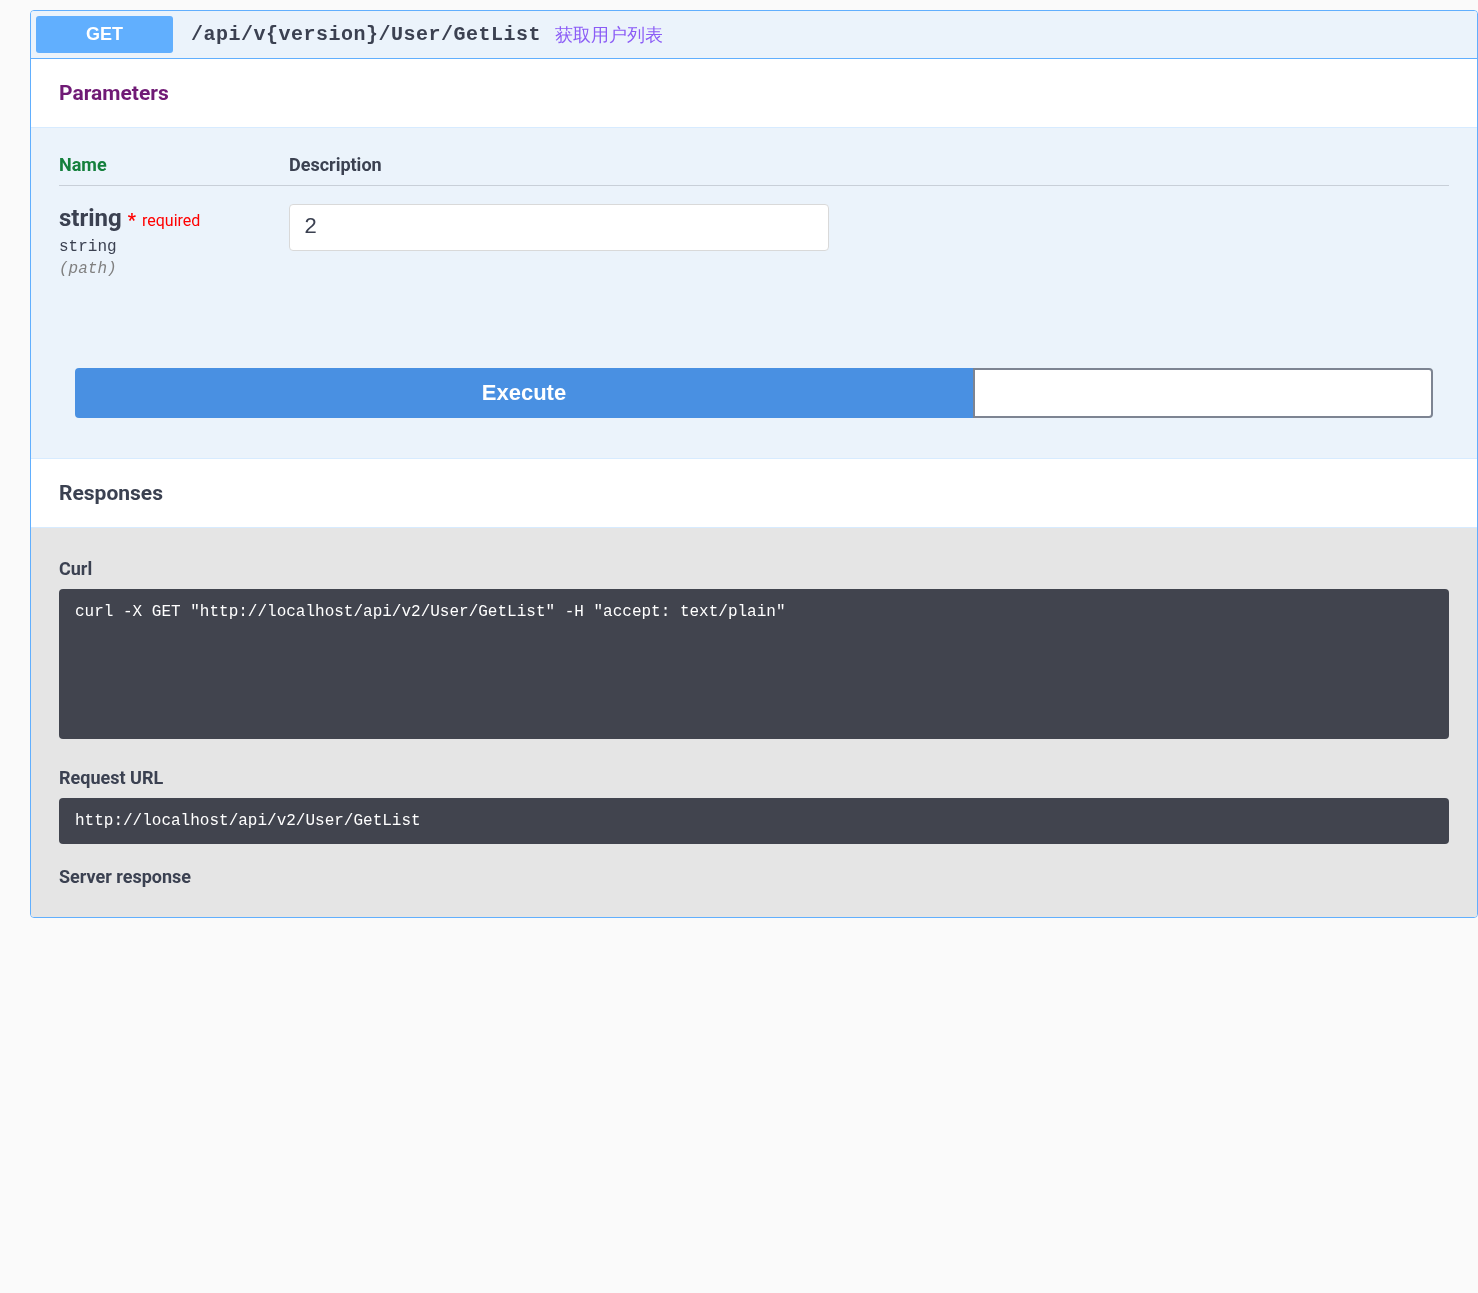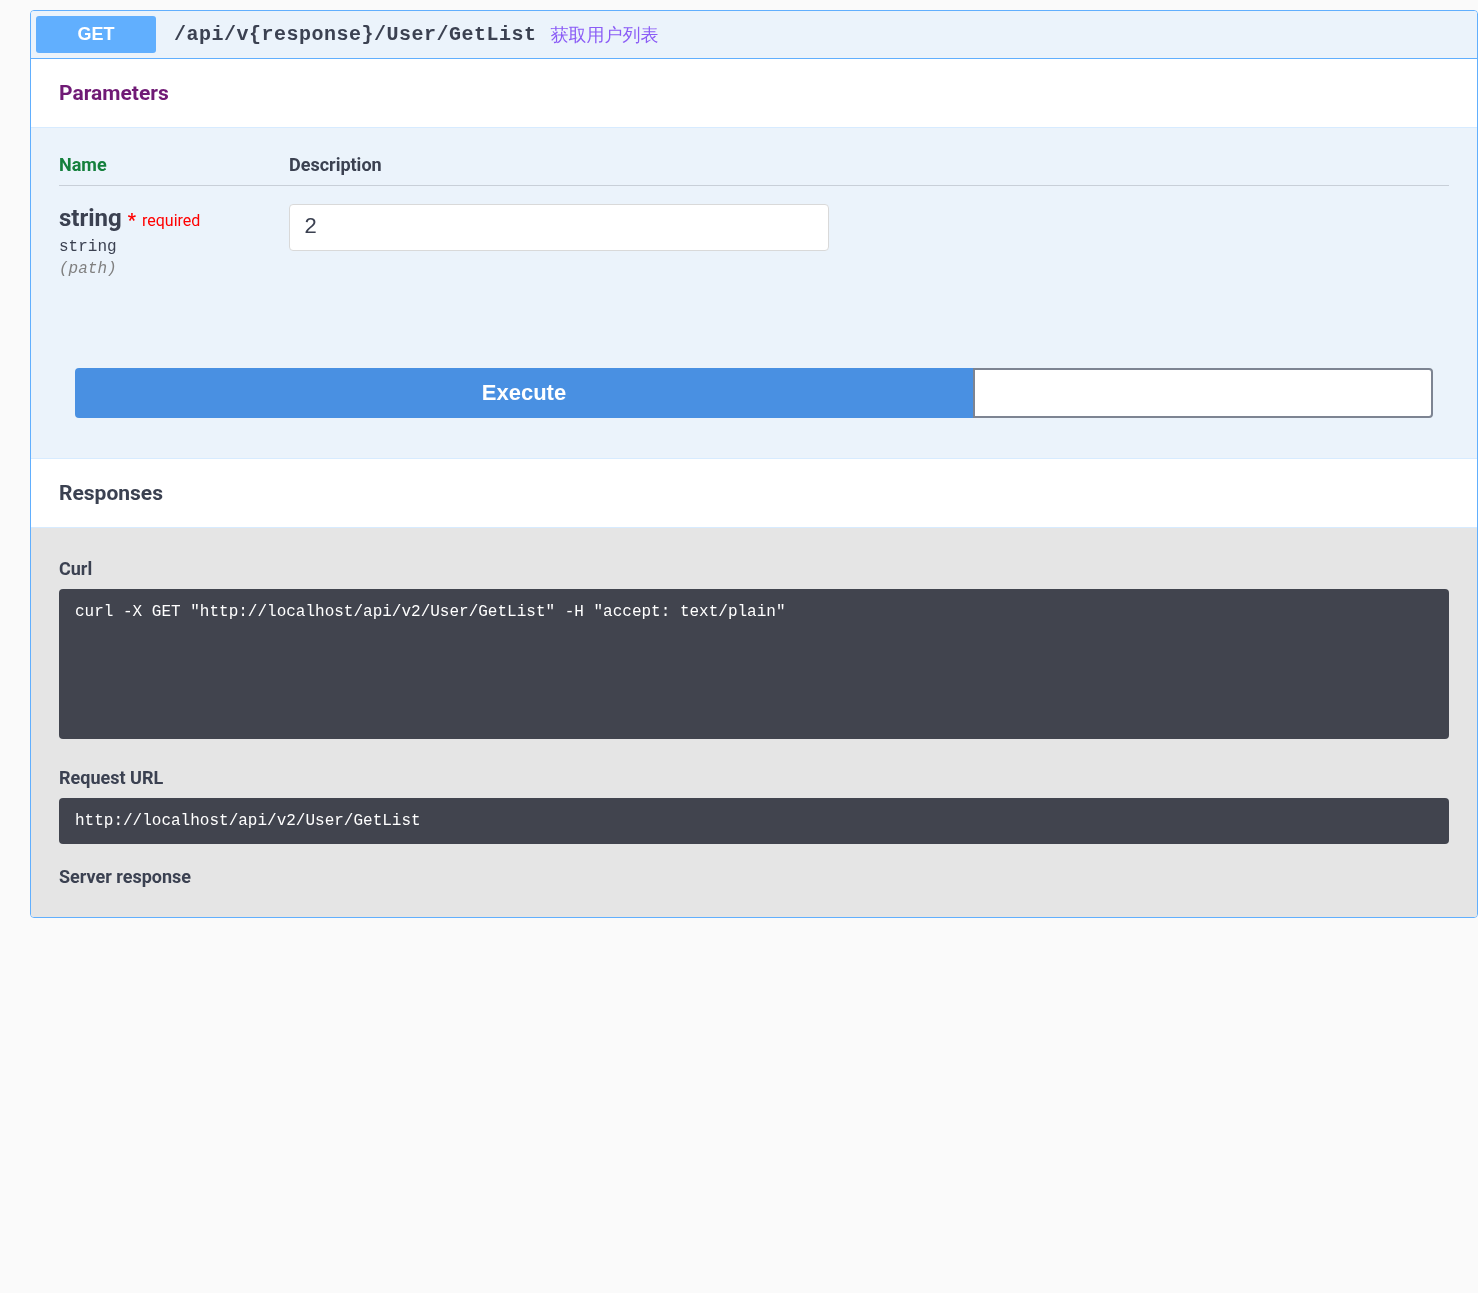--- a/index.html
+++ b/index.html
@@ -28,21 +28,21 @@
       background: #ebf3fb;
       border-bottom: 1px solid #61affe;
     }
     .method-badge {
       background: #61affe;
       color: #fff;
       font-weight: 700;
       text-align: center;
       padding: 8px 0;
       border-radius: 3px;
-      width: 120px;
+      width: 137px;
       font-size: 18px;
       font-family: sans-serif;
     }
     .opblock-path {
       font-family: "Courier New", monospace;
       font-size: 20px;
       font-weight: 600;
       color: #3b4151;
       margin-left: 18px;
       letter-spacing: 0.5px;
@@ -196,21 +196,21 @@
       margin-bottom: 22px;
     }
   </style>
 </head>
 <body>
 
 <div class="swagger-container">
 
   <div class="opblock-summary">
     <div class="method-badge">GET</div>
-    <span class="opblock-path">/api/v{response}/User/GetList</span>
+    <span class="opblock-path">/api/v{version}/User/GetList</span>
     <span class="opblock-description">获取用户列表</span>
   </div>
 
   <div class="section-header">Parameters</div>
 
   <div class="parameters-area">
     <div class="param-table">
       <div class="param-head">
         <div class="col-name">Name</div>
         <div class="col-desc">Description</div>

